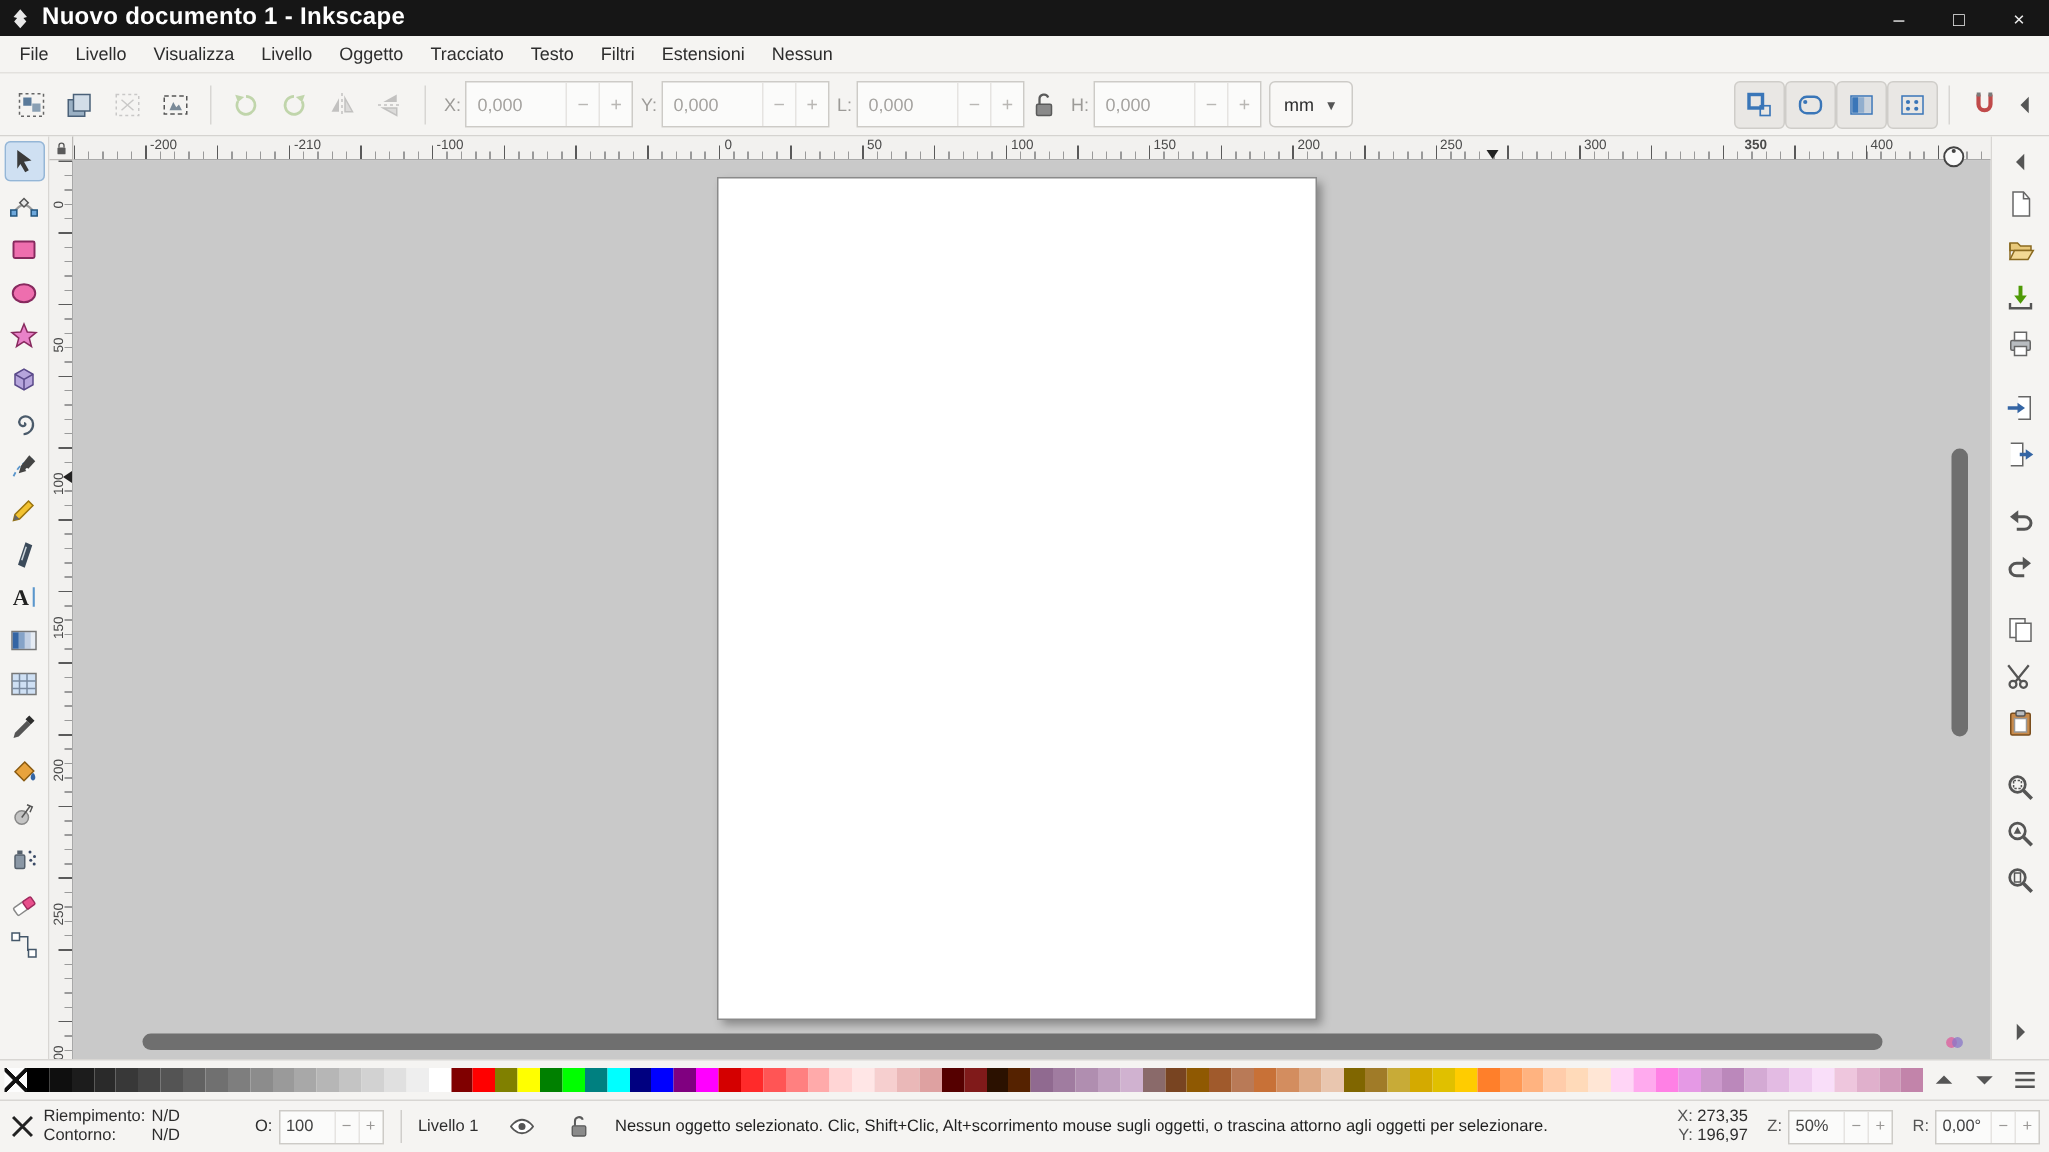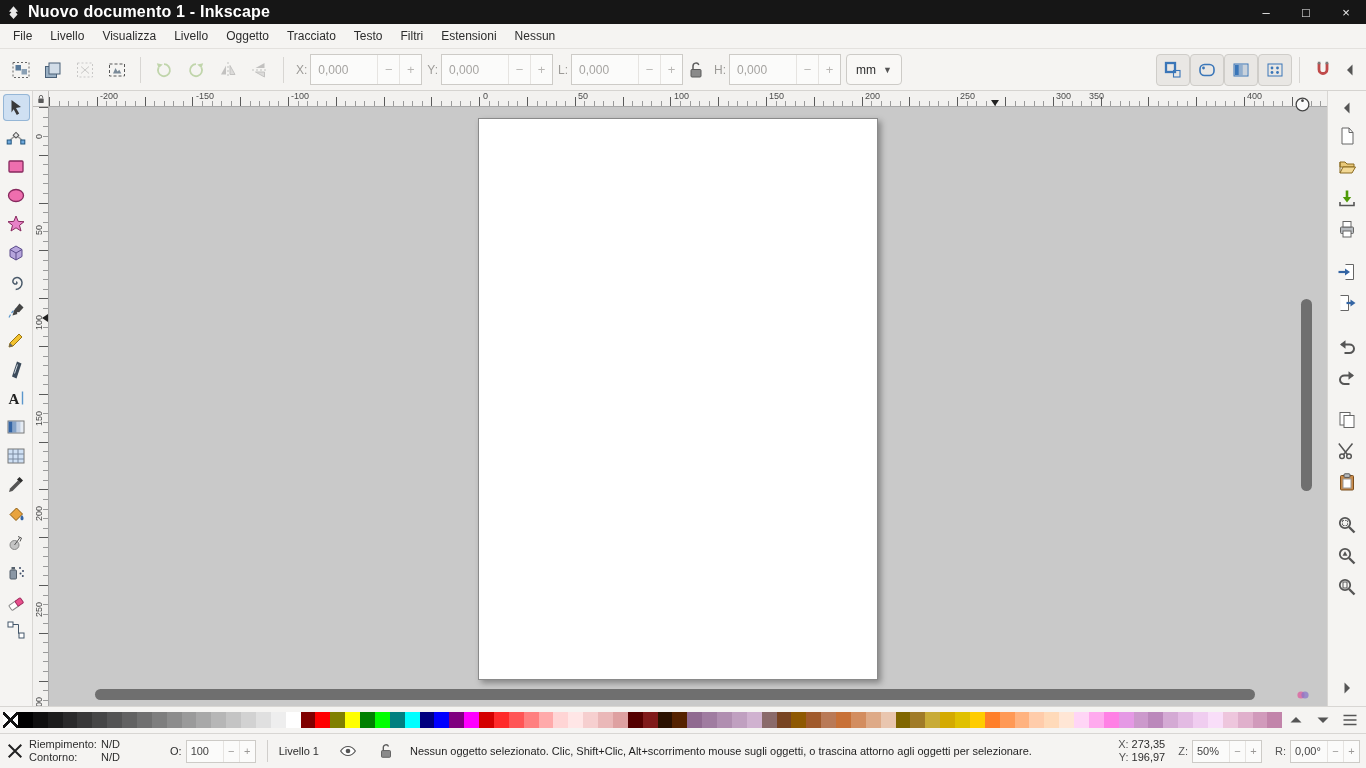--- a/index.html
+++ b/index.html
@@ -389,31 +389,31 @@
     <div class="centercol">
       <div class="ruler-corner">
           <svg viewBox="0 0 20 20" xmlns="http://www.w3.org/2000/svg">
             <rect x="5.5" y="9" width="9" height="7.5" rx="1" fill="#5a5a5a"></rect>
             <path d="M7.2 9V6.8a2.8 2.8 0 0 1 5.6 0V9" fill="none" stroke="#5a5a5a" stroke-width="1.5"></path>
           </svg>
         </div>
       <div class="hruler" id="hruler">
         <div class="hmark" style="left:942px"></div>
       <span class="lbl" style="left: 51px;">-200</span>
-          <span class="lbl" style="left: 147px;">-150</span>
+          <span class="lbl" style="left: 147px;">-210</span>
           <span class="lbl" style="left: 242px;">-100</span>
           <span class="lbl" style="left: 338px; margin-top: 20px;">-50</span>
           <span class="lbl" style="left: 434px;">0</span>
           <span class="lbl" style="left: 529px;">50</span>
           <span class="lbl" style="left: 625px;">100</span>
           <span class="lbl" style="left: 720px;">150</span>
           <span class="lbl" style="left: 816px;">200</span>
           <span class="lbl" style="left: 911px;">250</span>
           <span class="lbl" style="left: 1007px;">300</span>
-          <span class="lbl" style="left: 1040px;">350</span>
+          <span class="lbl" style="left: 1114px; font-weight: bold;">350</span>
           <span class="lbl" style="left: 1198px;">400</span>
         </div>
       <div class="vruler" id="vruler">
         <div class="vmark" style="top:207px"></div>
       <span class="lbl" style="top: 32px;">0</span>
           <span class="lbl" style="top: 128px;">50</span>
           <span class="lbl" style="top: 223px;">100</span>
           <span class="lbl" style="top: 319px;">150</span>
           <span class="lbl" style="top: 414px;">200</span>
           <span class="lbl" style="top: 510px;">250</span>

